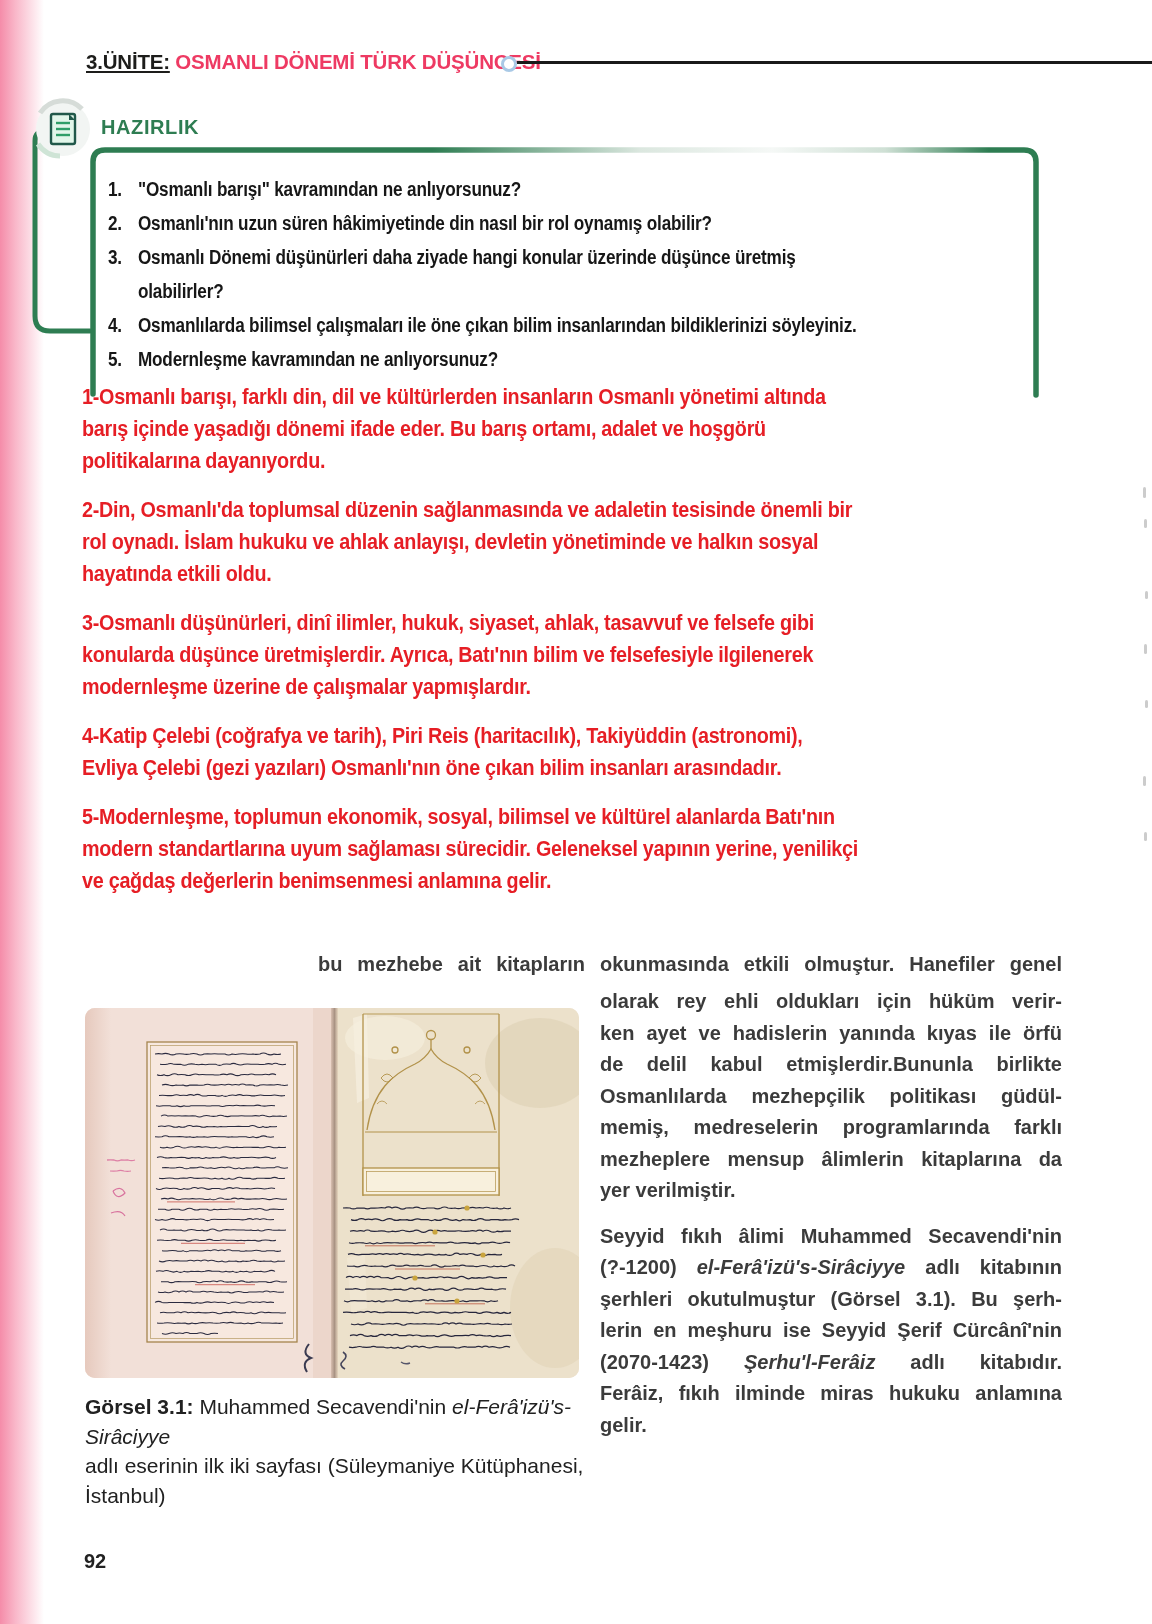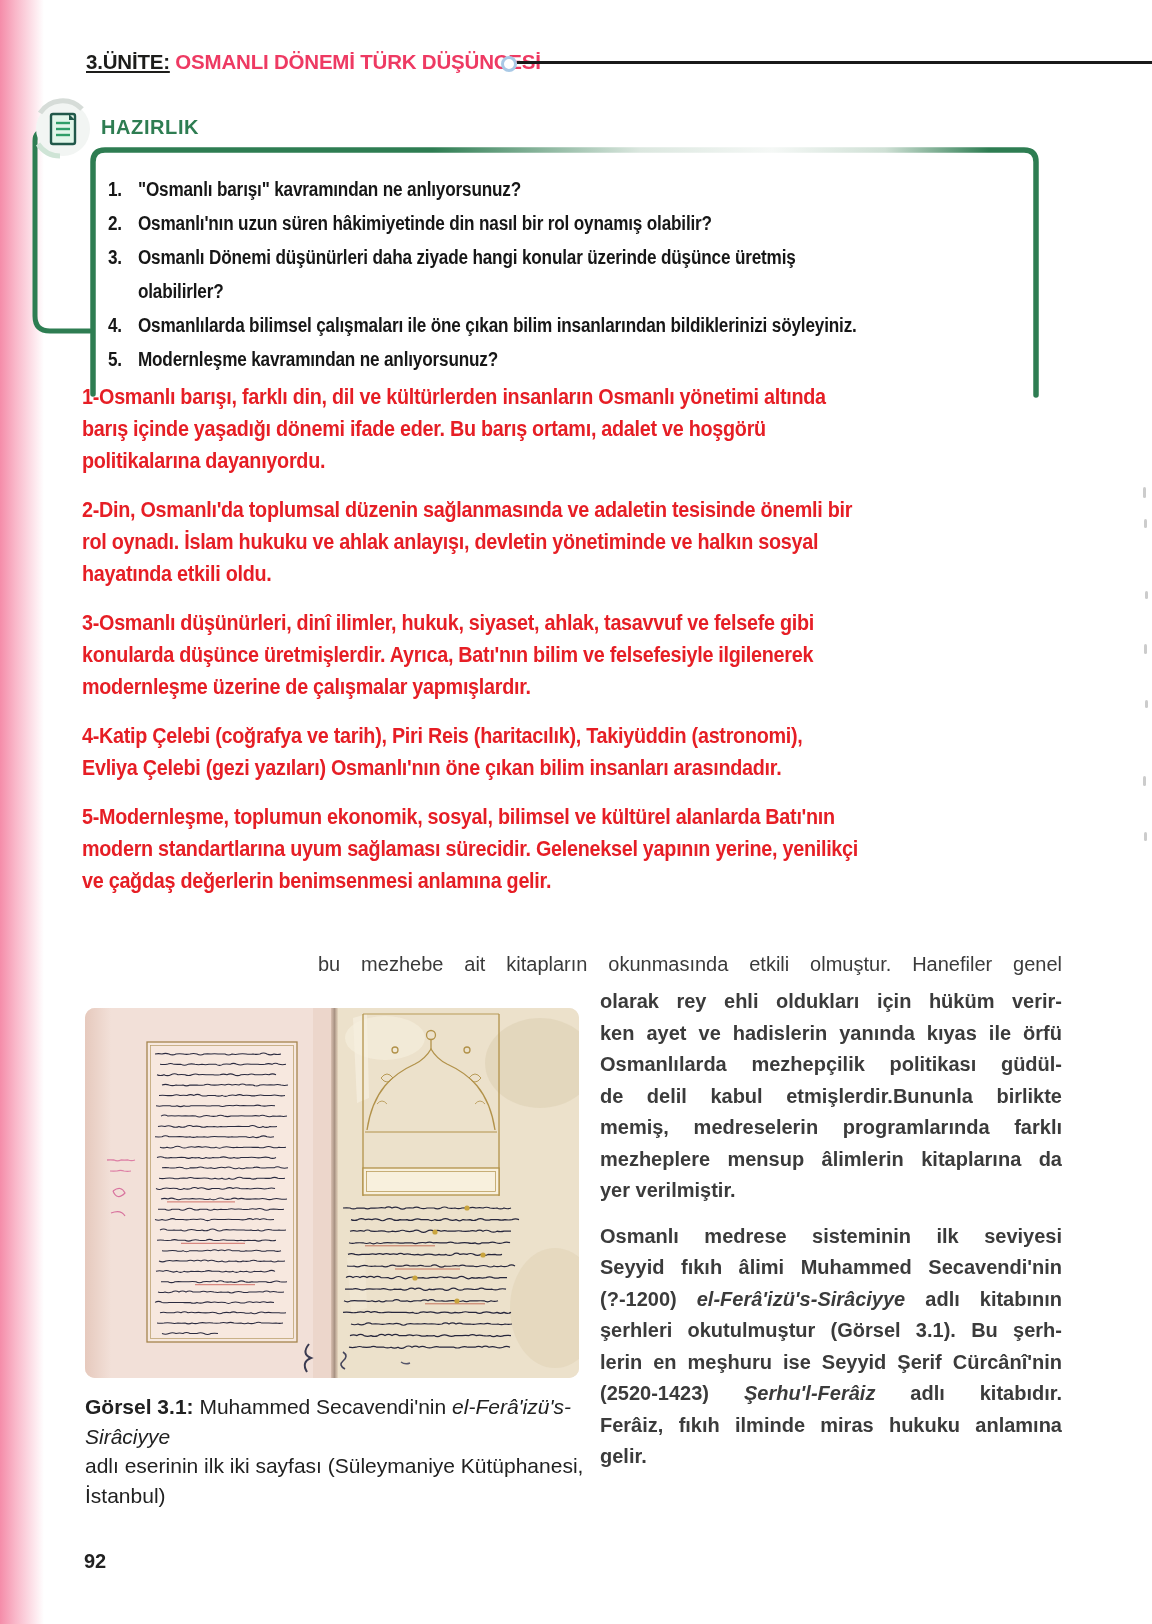--- a/index.html
+++ b/index.html
@@ -31,21 +31,21 @@
 
   
   #answers{left:82px;top:381px;width:1080px;transform:scaleX(.92);transform-origin:0 0;
     color:var(--red,#e61e25);font-weight:700;font-size:21.5px;letter-spacing:-.3px;}
   #answers .para{margin-bottom:17px;}
   #answers .tl{line-height:32px;white-space:nowrap;}
 
   
   .bodytext{color:#3b3b3b;font-size:20px;}
   #lead-line{left:318px;top:949px;width:744px;}
-  #lead-line .tl{line-height:31px;white-space:nowrap;text-align:justify;text-align-last:justify;}
+  #lead-line .tl{line-height:31px;white-space:nowrap;text-align:justify;text-align-last:justify;font-weight:bold;}
   #right-col{left:600px;top:986px;width:462px;}
   #right-col .para{margin-bottom:14px;}
   #right-col .tl{line-height:31.5px;white-space:nowrap;text-align:justify;text-align-last:justify;font-weight:bold;}
   #right-col .tl.last{text-align-last:left;}
   .it{font-style:italic;}
   .bd{font-weight:800;}
 
   
   #figure{left:85px;top:1008px;width:494px;height:370px;border-radius:10px;overflow:hidden;background:#efe2d2;}
   #caption{left:85px;top:1392px;width:508px;font-size:21px;color:#212121;}
@@ -166,33 +166,32 @@
   </div>
 
   <div class="abs bodytext" id="lead-line">
       <div class="tl last"><span>bu mezhebe ait kitapların okunmasında etkili olmuştur. Hanefiler genel</span></div>
     </div>
 
   <div class="abs bodytext" id="right-col">
     <div class="para">
         <div class="tl"><span>olarak rey ehli oldukları için hüküm verir-</span></div>
         <div class="tl"><span>ken ayet ve hadislerin yanında kıyas ile örfü</span></div>
+        <div class="tl"><span>de delil kabul etmişlerdir.Bununla birlikte</span></div>
         <div class="tl"><span>Osmanlılarda mezhepçilik politikası güdül-</span></div>
-        <div class="tl"><span>de delil kabul etmişlerdir.Bununla birlikte</span></div>
         <div class="tl"><span>memiş, medreselerin programlarında farklı</span></div>
         <div class="tl"><span>mezheplere mensup âlimlerin kitaplarına da</span></div>
         <div class="tl last"><span>yer verilmiştir.</span></div>
       </div>
     <div class="para">
-        <div class="tl"><span>Osmanlı medrese sisteminin ilk seviyesi</span></div>
         <div class="tl"><span>Seyyid fıkıh âlimi Muhammed Secavendi'nin</span></div>
         <div class="tl"><span>(?-1200) </span><span class="it">el-Ferâ'izü's-Sirâciyye</span><span> adlı kitabının</span></div>
         <div class="tl"><span>şerhleri okutulmuştur (Görsel 3.1). Bu şerh-</span></div>
         <div class="tl"><span>lerin en meşhuru ise Seyyid Şerif Cürcânî'nin</span></div>
-        <div class="tl"><span>(2520-1423) </span><span class="it">Şerhu'l-Ferâiz</span><span> adlı kitabıdır.</span></div>
+        <div class="tl"><span>(2070-1423) </span><span class="it">Şerhu'l-Ferâiz</span><span> adlı kitabıdır.</span></div>
         <div class="tl"><span>Ferâiz, fıkıh ilminde miras hukuku anlamına</span></div>
         <div class="tl last"><span>gelir.</span></div>
       </div>
   </div>
 
   <div class="abs" id="figure">
     <svg id="ms" width="494" height="370" viewBox="0 0 494 370">
       <defs>
         <linearGradient id="hinge" x1="0" y1="0" x2="1" y2="0">
           <stop offset="0" stop-color="#d8bfb1"></stop>

